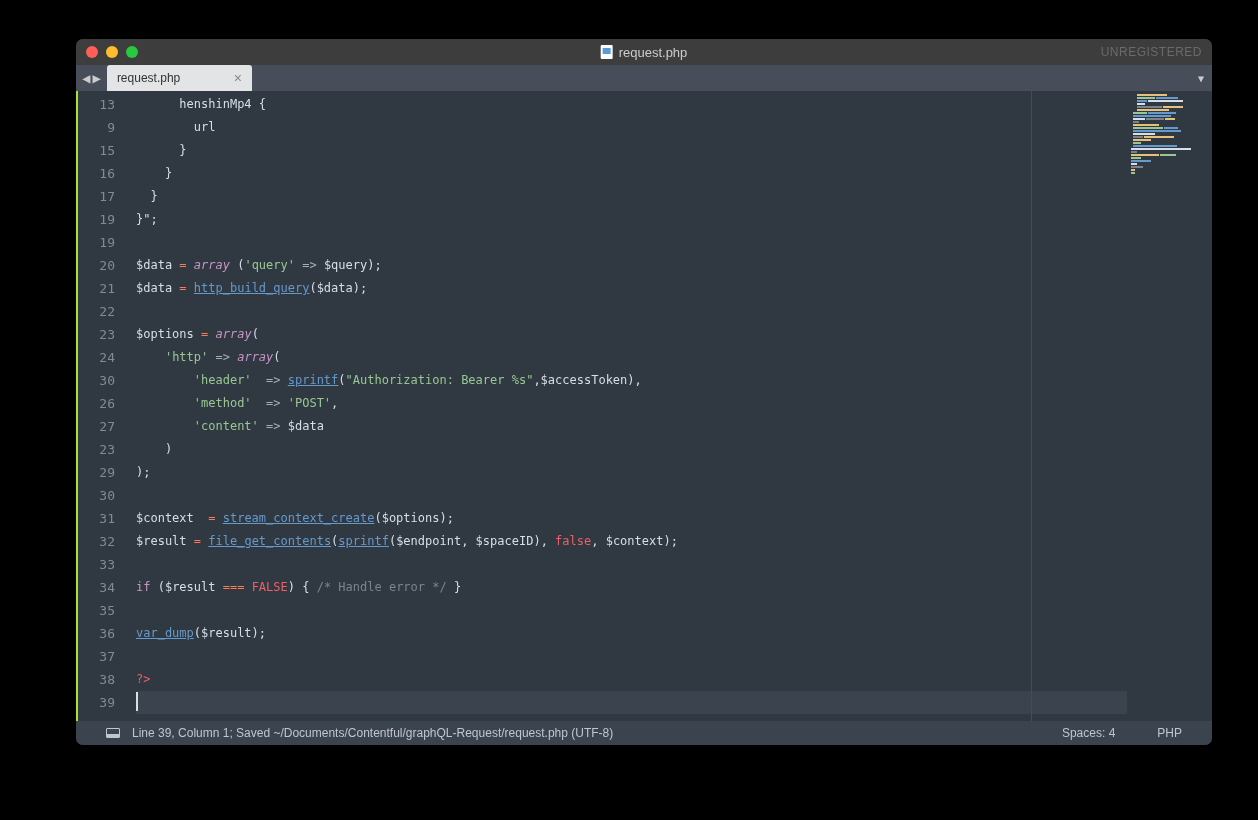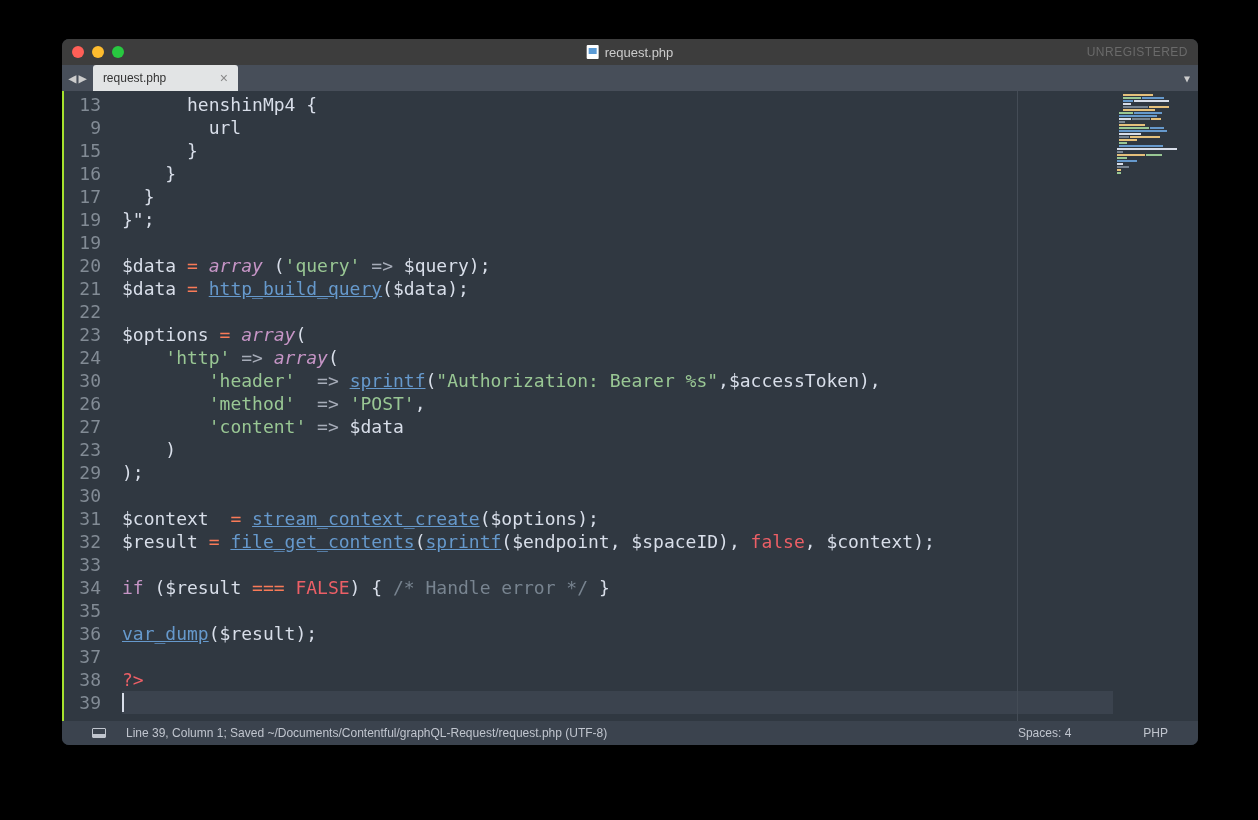--- a/index.html
+++ b/index.html
@@ -6,21 +6,21 @@
     body {
       background: #000;
       font-family: "Menlo", "Consolas", monospace;
       width: 1258px;
       height: 820px;
       overflow: hidden;
     }
     .window {
       position: absolute;
       top: 39px;
-      left: 62px;
+      left: 76px;
       width: 1136px;
       height: 706px;
       background: #303841;
       border-radius: 7px;
       overflow: hidden;
       display: flex;
       flex-direction: column;
     }
     .titlebar {
       height: 26px;
@@ -128,27 +128,27 @@
       background: #303841;
       border-left: 2px solid #a6e22e;
       padding-top: 2px;
     }
     .ln {
       height: 23px;
       line-height: 23px;
       text-align: right;
       padding-right: 16px;
       color: #828b95;
-      font-size: 18px;
+      font-size: 13px;
     }
     .code {
       flex: 1;
       padding-top: 2px;
       padding-left: 5px;
-      font-size: 18px;
+      font-size: 12px;
       line-height: 23px;
       white-space: pre;
       color: #d8dee9;
     }
     .code-line { height: 23px; }
     .code-line.cursor-line { background: #3b434e; }
     .cursor {
       display: inline-block;
       width: 2px;
       height: 19px;
@@ -179,29 +179,29 @@
       height: 24px;
       background: #3b434e;
       display: flex;
       align-items: center;
       justify-content: space-between;
       padding: 0 30px;
       color: #c0c5ce;
       font-size: 12px;
       font-family: -apple-system, sans-serif;
     }
-    .status-left { display: flex; align-items: center; gap: 20px; }
+    .status-left { display: flex; align-items: center; gap: 12px; }
     .panel-icon {
       width: 14px; height: 10px;
       border: 1px solid #c0c5ce;
       border-radius: 1px;
       position: relative;
     }
     .panel-icon::after{content:"";position:absolute;bottom:0;left:0;right:0;height:3px;background:#c0c5ce;}
-    .status-right { display: flex; gap: 72px; }
+    .status-right { display: flex; gap: 42px; }
     
     .c-default { color: #d8dee9; }
     .c-punc { color: #d8dee9; }
     .c-keyword { color: #c695c6; font-style: italic; }
     .c-keyword-nf { color: #c695c6; }
     .c-func { color: #6699cc; text-decoration: underline; }
     .c-string { color: #99c794; }
     .c-comment { color: #788490; }
     .c-const { color: #ec5f66; }
     .c-var { color: #d8dee9; }

